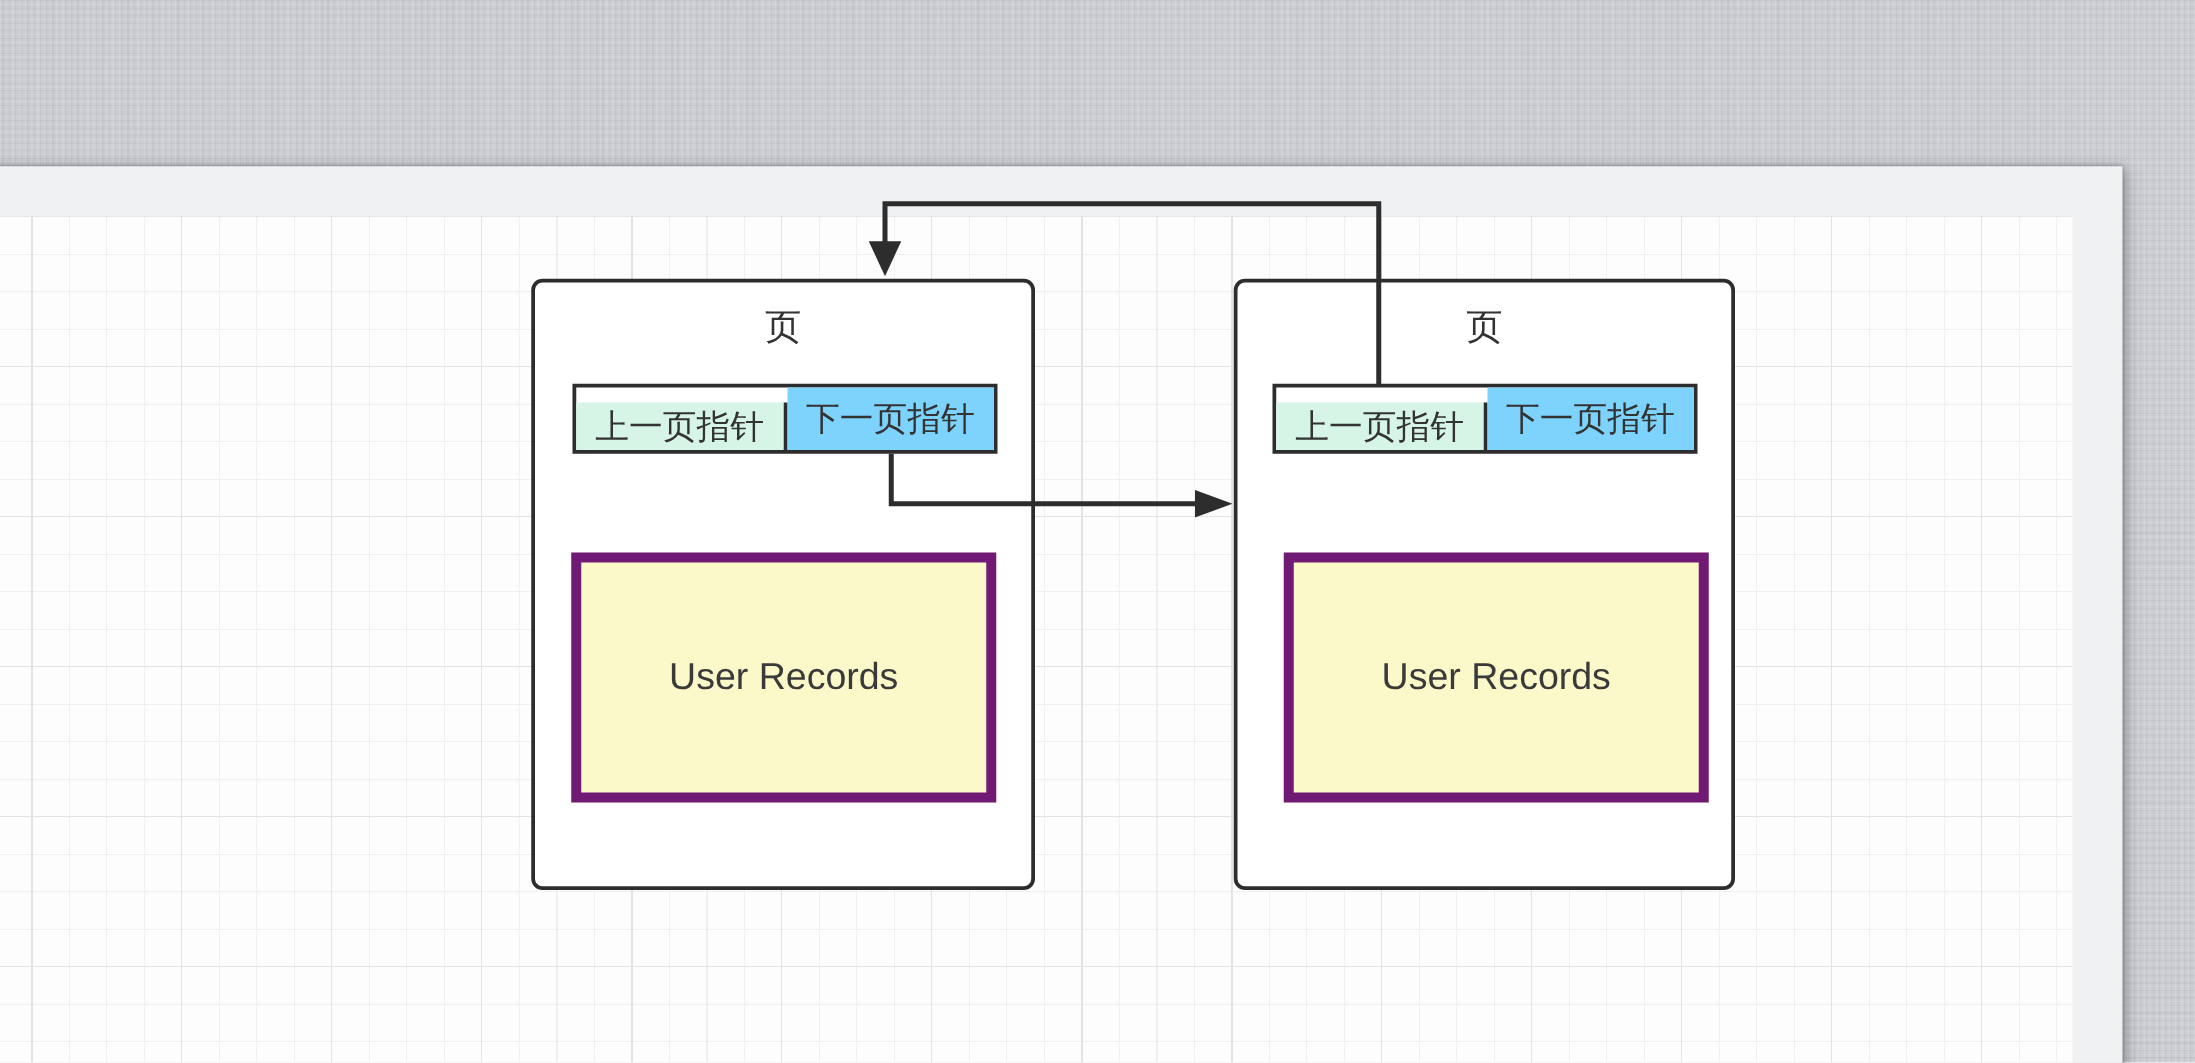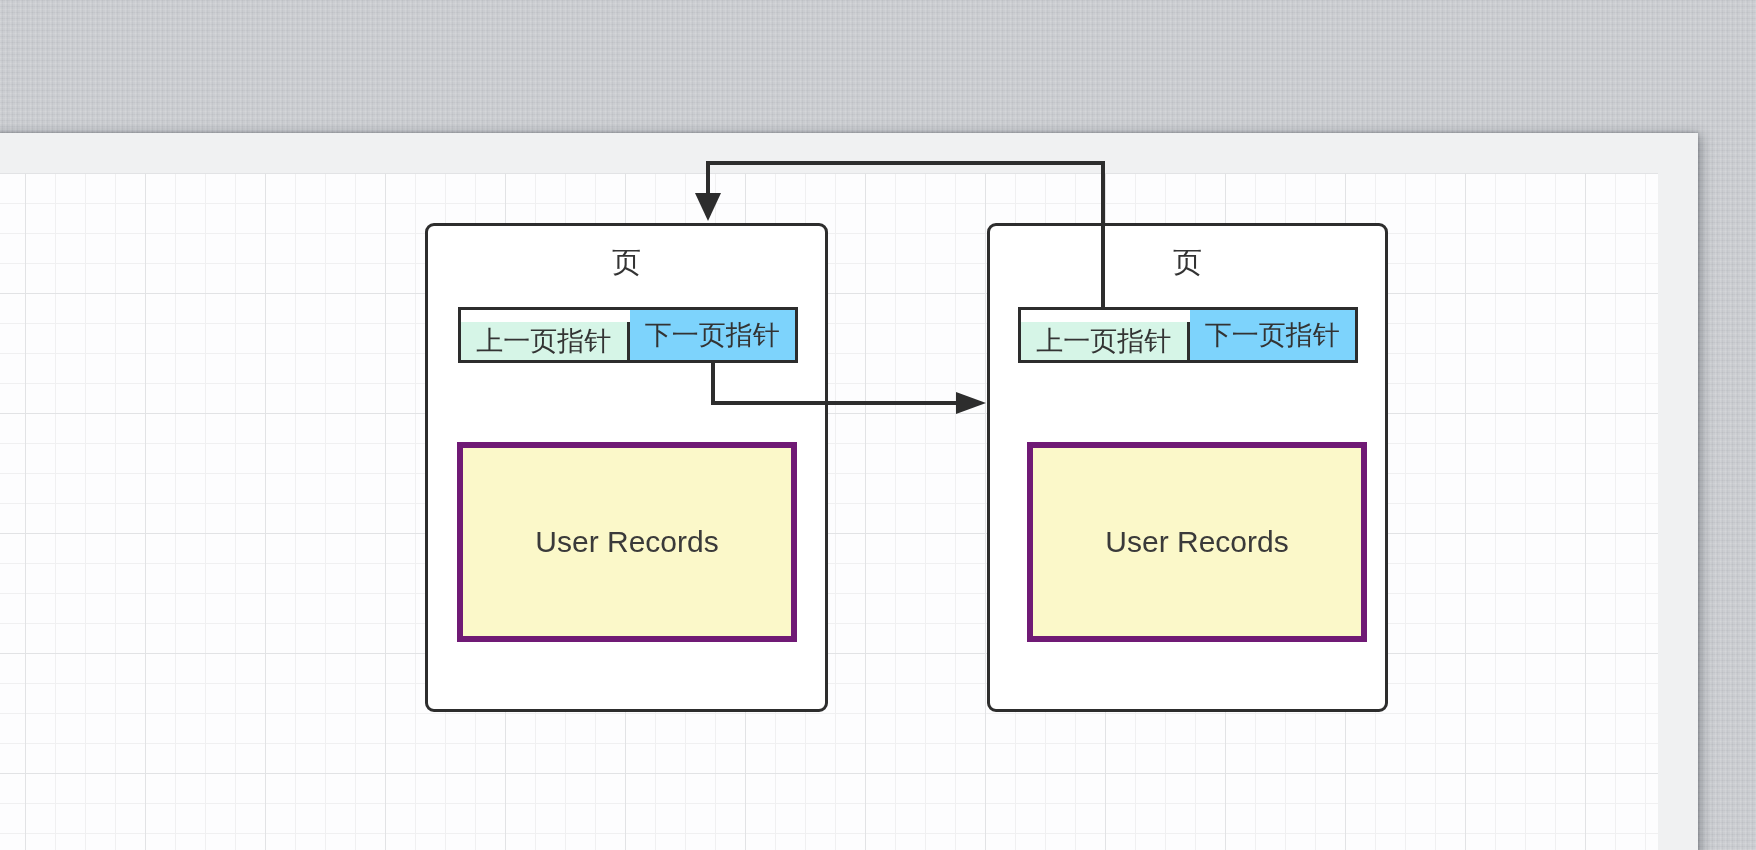--- a/index.html
+++ b/index.html
@@ -43,21 +43,21 @@
   .page-box.left .pointer-row{left:30px;}
   .page-box.right .pointer-row{left:28px;}
   .cell{
     flex:1;display:flex;align-items:center;justify-content:center;
     font-size:27px;color:#333333;white-space:nowrap;
   }
   .cell.prev{background:#d6f5e7;border-right:3px solid #2d2d2d;margin-top:12px;}
   .cell.next{background:#7dd3fc;}
   .records{
     position:absolute;top:216px;width:340px;height:200px;box-sizing:border-box;
-    border:6px solid #701a75;background:#fbf8c9;
+    border:8px solid #701a75;background:#fbf8c9;
     display:flex;align-items:center;justify-content:center;
     font-size:30px;color:#3a3a3a;
   }
   .page-box.left .records{left:29px;}
   .page-box.right .records{left:37px;}
   svg.overlay{position:absolute;inset:0;z-index:3;pointer-events:none;}
   svg.overlay g{pointer-events:all;}
   .connector-line{fill:none;stroke:#2d2d2d;stroke-width:4px;}
   .connector-head{fill:#2d2d2d;stroke:none;}
 </style>

